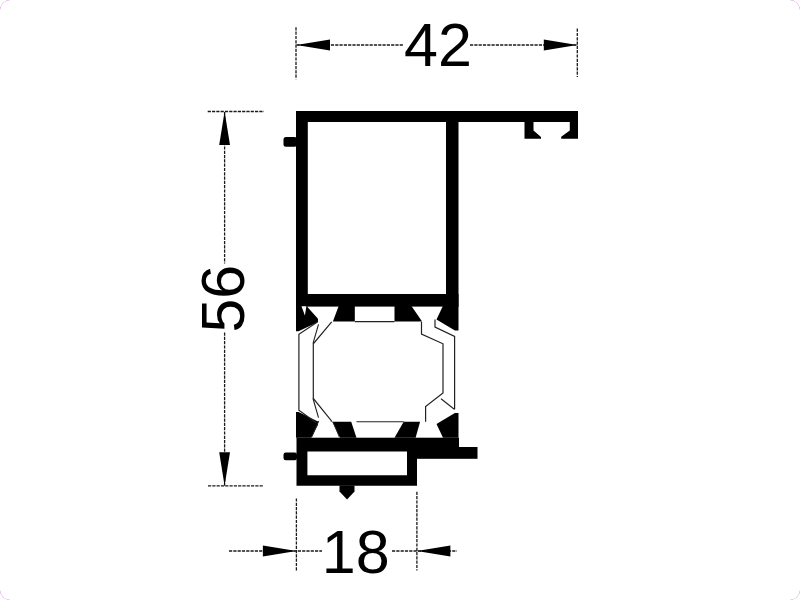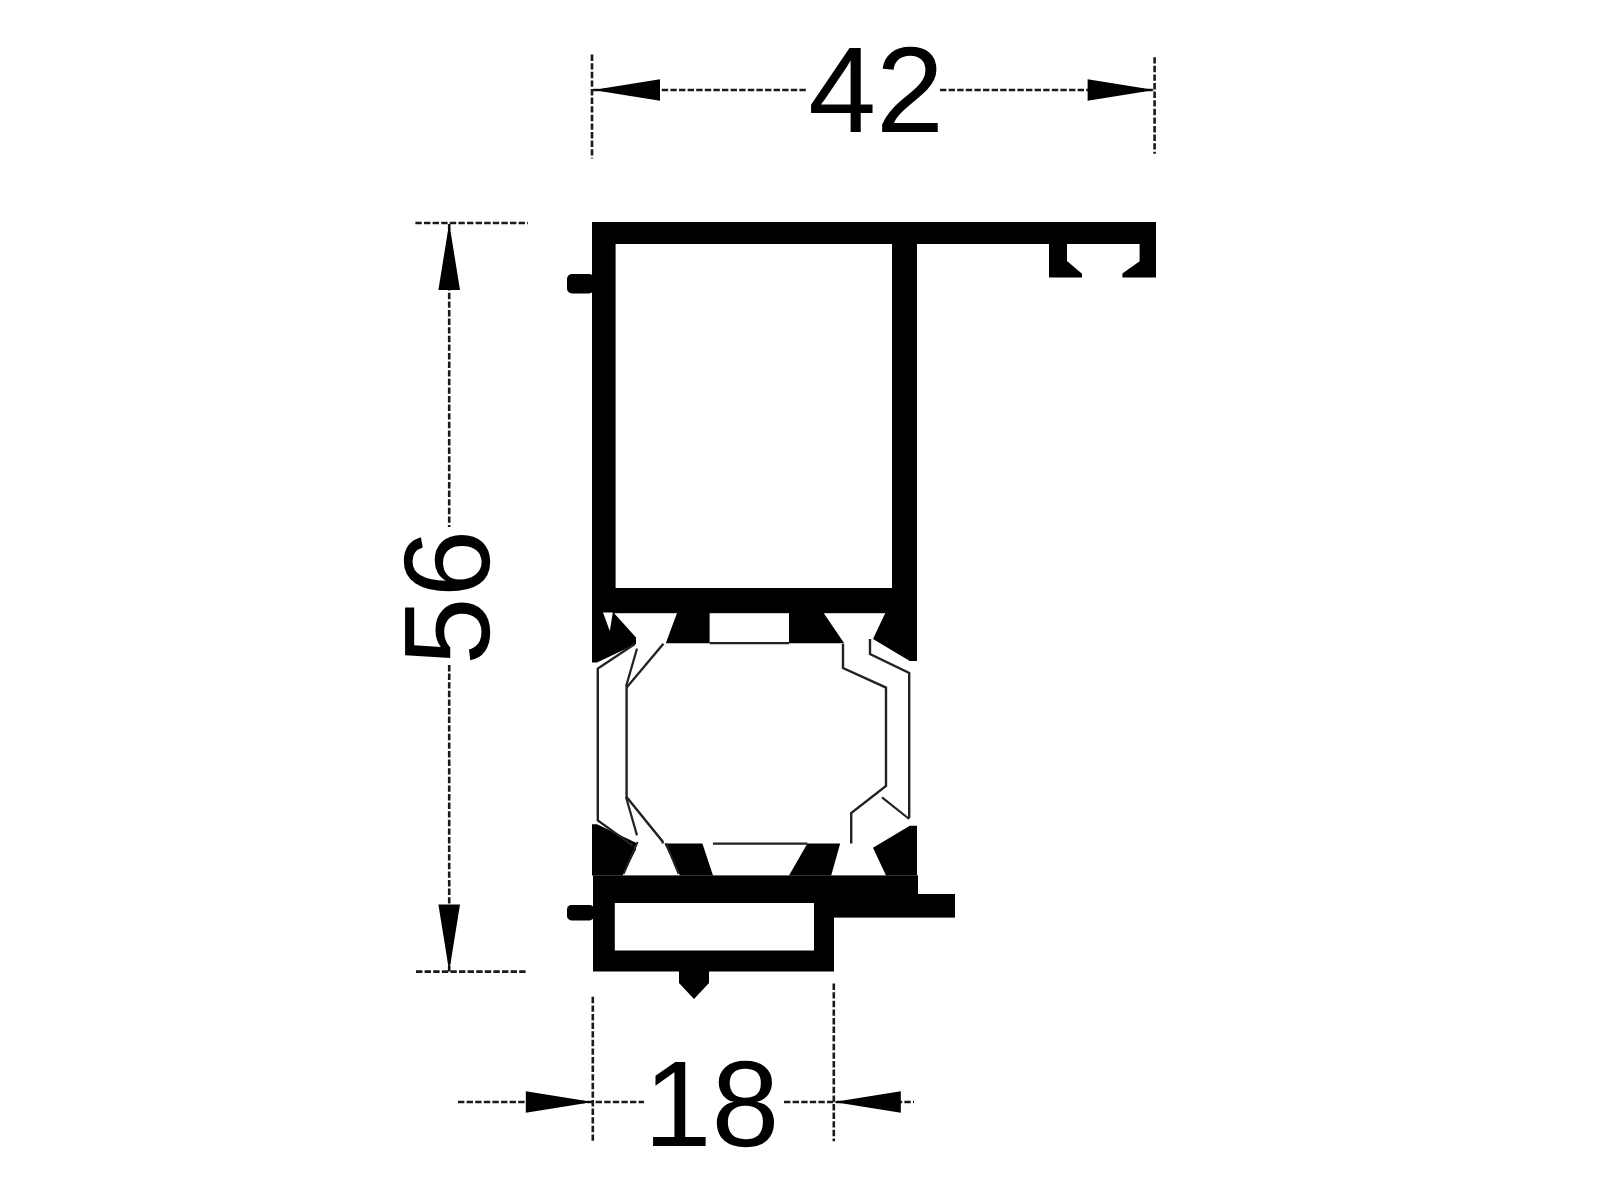--- a/index.html
+++ b/index.html
@@ -1,16 +1,16 @@
 <!DOCTYPE html>
 <html><head>
 <meta charset="utf-8">
 <style>
   html,body{margin:0;padding:0;background:#ffffff;}
-  .wrap{width:800px;height:600px;position:relative;background:#a21caf;overflow:hidden;}
+  .wrap{width:800px;height:600px;position:relative;background:#a21caf;overflow:hidden;border-radius:10px;}
   text{font-family:"Liberation Sans", sans-serif; fill:#000;}
 </style>
 </head>
 <body>
 <div class="wrap">
 <svg width="800" height="600" viewBox="0 0 800 600" xmlns="http://www.w3.org/2000/svg">
 
   <rect x="0" y="0" width="800" height="600" fill="#ffffff"></rect>
 
   <path d="M296,111 H578 V138.8 H561.2 V136.8 L569.8,130.6 V122 H296 Z" fill="#000"></path>

